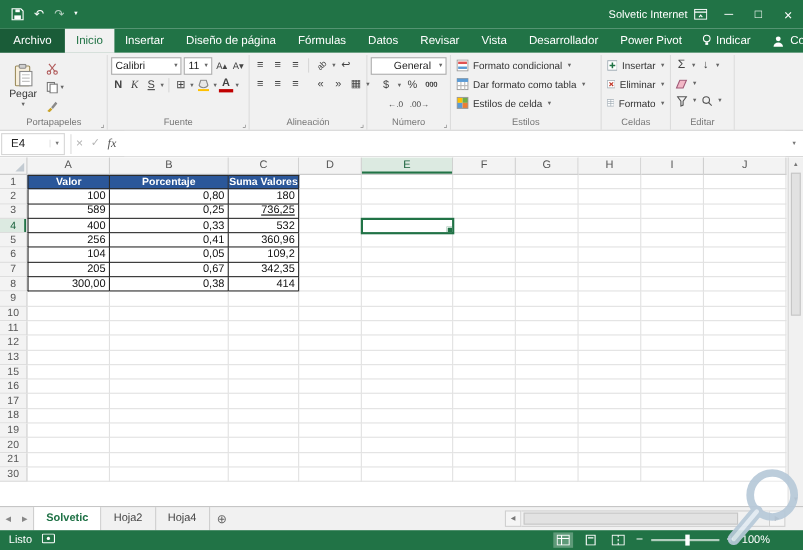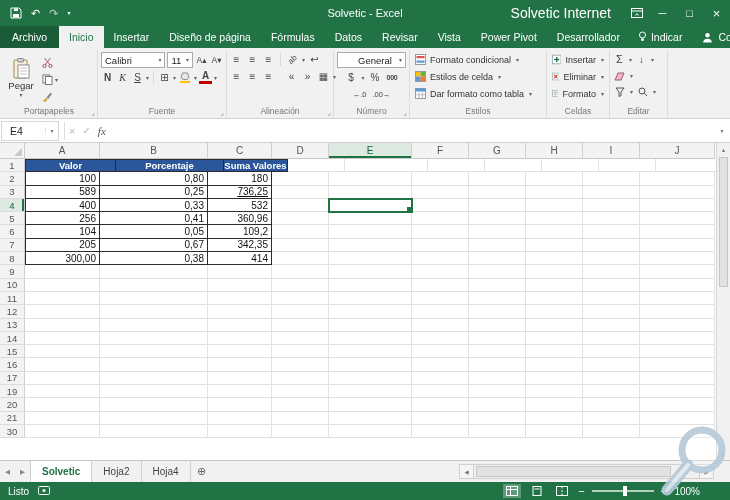--- a/index.html
+++ b/index.html
@@ -7,21 +7,21 @@
   body { font-family:"Liberation Sans","DejaVu Sans",sans-serif; font-size:10px; color:#333; background:#fff; user-select:none; }
   .app { width:730px; height:500px; display:flex; flex-direction:column; position:relative; overflow:hidden; background:#fff; }
 
   
   .titlebar { flex:0 0 26px; background:#217346; color:#fff; display:flex; align-items:center; position:relative; }
   .qat { display:flex; align-items:center; gap:9px; padding-left:10px; z-index:2; }
   .qbtn { color:#fff; font-size:11px; line-height:1; display:flex; align-items:center; }
   .qcaret { font-size:6px; color:#fff; }
   .title-center { position:absolute; left:0; right:0; text-align:center; font-size:11px; color:#fff; pointer-events:none; }
   .tb-right { margin-left:auto; display:flex; align-items:center; height:100%; z-index:2; }
-  .account { font-size:14px; margin-right:14px; }
+  .account { font-size:10px; margin-right:0; }
   .ribopt { width:24px; display:flex; justify-content:center; }
   .winbtn { width:27px; height:100%; display:flex; align-items:center; justify-content:center; font-size:11px; color:#fff; }
 
   
   .tabrow { flex:0 0 22px; background:#217346; display:flex; align-items:stretch; }
   .rtab { padding:0 10px; display:flex; align-items:center; color:#fff; font-size:10.5px; white-space:nowrap; }
   .rtab.file { background:#1a5c38; padding:0 12px; }
   .rtab.active { background:#f1f1f1; color:#217346; }
   .tellme { display:flex; align-items:center; gap:4px; color:#fff; font-size:10.5px; padding:0 8px; }
   .share { margin-left:auto; display:flex; align-items:center; gap:5px; color:#fff; font-size:10.5px; padding:0 12px; }
@@ -136,21 +136,20 @@
       <span class="qbtn">
           <span>↶</span>
         </span>
       <span class="qbtn">
           <span style="opacity:.65">↷</span>
         </span>
       <span class="qbtn qcaret">
           <span>▾</span>
         </span>
     </div>
-    <div class="title-center">Solvetic  -  Excel</div>
     <div class="tb-right">
       <span class="account">Solvetic Internet</span>
       <span class="ribopt">
         <svg width="12" height="10" viewBox="0 0 12 10">
             <rect x="0.5" y="0.5" width="11" height="9" fill="none" stroke="#fff"></rect>
             <line x1="0.5" y1="3" x2="11.5" y2="3" stroke="#fff"></line>
             <path d="M4.5 7.5 l1.5 -1.8 1.5 1.8" fill="none" stroke="#fff"></path>
           </svg>
       </span>
       <span class="winbtn">
@@ -168,22 +167,22 @@
   <div class="tabrow">
     <div id="ribbon-tabs" style="display:flex">
         <div class="rtab file">Archivo</div>
         <div class="rtab active">Inicio</div>
         <div class="rtab">Insertar</div>
         <div class="rtab">Diseño de página</div>
         <div class="rtab">Fórmulas</div>
         <div class="rtab">Datos</div>
         <div class="rtab">Revisar</div>
         <div class="rtab">Vista</div>
+        <div class="rtab">Desarrollador</div>
         <div class="rtab">Power Pivot</div>
-        <div class="rtab">Desarrollador</div>
       </div>
     <div class="tellme">
       <svg width="9" height="12" viewBox="0 0 9 12">
           <circle cx="4.5" cy="4" r="3" fill="none" stroke="#fff"></circle>
           <rect x="3.2" y="7.4" width="2.6" height="2.4" fill="#fff"></rect>
         </svg>
       <span>Indicar</span>
     </div>
     <div class="share">
       <svg width="11" height="11" viewBox="0 0 11 11">
@@ -338,38 +337,38 @@
           <svg width="11" height="11" viewBox="0 0 11 11">
               <rect x="0.5" y="0.5" width="10" height="10" fill="#fff" stroke="#999"></rect>
               <rect x="1.5" y="2" width="8" height="2.2" fill="#e05252"></rect>
               <rect x="1.5" y="6.5" width="8" height="2.2" fill="#5b9bd5"></rect>
             </svg>
           <span>Formato condicional</span>
           <span class="caret">▾</span>
         </div>
         <div class="srow">
           <svg width="11" height="11" viewBox="0 0 11 11">
+              <rect x="0.5" y="0.5" width="10" height="10" fill="#fff" stroke="#999"></rect>
+              <rect x="0.5" y="0.5" width="10" height="3" fill="#5b9bd5"></rect>
+              <line x1="0.5" y1="6.8" x2="10.5" y2="6.8" stroke="#bbb"></line>
+              <line x1="4" y1="3.5" x2="4" y2="10.5" stroke="#bbb"></line>
+              <line x1="7.5" y1="3.5" x2="7.5" y2="10.5" stroke="#bbb"></line>
+            </svg>
+          <span>Dar formato como tabla</span>
+          <span class="caret">▾</span>
+        </div>
+        <div class="srow">
+          <svg width="11" height="11" viewBox="0 0 11 11">
               <rect x="0.5" y="0.5" width="5" height="5" fill="#ffc000"></rect>
               <rect x="5.5" y="0.5" width="5" height="5" fill="#70ad47"></rect>
               <rect x="0.5" y="5.5" width="5" height="5" fill="#5b9bd5"></rect>
               <rect x="5.5" y="5.5" width="5" height="5" fill="#ed7d31"></rect>
               <rect x="0.5" y="0.5" width="10" height="10" fill="none" stroke="#999"></rect>
             </svg>
           <span>Estilos de celda</span>
-          <span class="caret">▾</span>
-        </div>
-        <div class="srow">
-          <svg width="11" height="11" viewBox="0 0 11 11">
-              <rect x="0.5" y="0.5" width="10" height="10" fill="#fff" stroke="#999"></rect>
-              <rect x="0.5" y="0.5" width="10" height="3" fill="#5b9bd5"></rect>
-              <line x1="0.5" y1="6.8" x2="10.5" y2="6.8" stroke="#bbb"></line>
-              <line x1="4" y1="3.5" x2="4" y2="10.5" stroke="#bbb"></line>
-              <line x1="7.5" y1="3.5" x2="7.5" y2="10.5" stroke="#bbb"></line>
-            </svg>
-          <span>Dar formato como tabla</span>
           <span class="caret">▾</span>
         </div>
       </div>
       <span class="glabel">Estilos</span>
     </div>
 
     <div class="rgroup" style="width:63px">
       <div class="gbody vcol">
         <div class="srow">
           <svg width="11" height="11" viewBox="0 0 11 11">
@@ -465,21 +464,21 @@
           <div class="g-colh" style="width: 57px;">D</div>
           <div class="g-colh sel" style="width: 83px;">E</div>
           <div class="g-colh" style="width: 57px;">F</div>
           <div class="g-colh" style="width: 57px;">G</div>
           <div class="g-colh" style="width: 57px;">H</div>
           <div class="g-colh" style="width: 57px;">I</div>
           <div class="g-colh" style="width: 75px;">J</div>
         </div>
         <div class="g-row">
           <div class="g-rowh">1</div>
-          <div class="g-cell tb tb-l tb-t tb-h" style="width: 91px;">Valor</div>
+          <div class="g-cell tb tb-l tb-t tb-h" style="width: 75px;">Valor</div>
           <div class="g-cell tb tb-t tb-h" style="width: 108px;">Porcentaje</div>
           <div class="g-cell tb tb-t tb-h" style="width: 64px;">Suma Valores</div>
           <div class="g-cell" style="width: 57px;"></div>
           <div class="g-cell" style="width: 83px;"></div>
           <div class="g-cell" style="width: 57px;"></div>
           <div class="g-cell" style="width: 57px;"></div>
           <div class="g-cell" style="width: 57px;"></div>
           <div class="g-cell" style="width: 57px;"></div>
           <div class="g-cell" style="width: 75px;"></div>
         </div>
@@ -633,33 +632,20 @@
           <div class="g-cell" style="width: 64px;"></div>
           <div class="g-cell" style="width: 57px;"></div>
           <div class="g-cell" style="width: 83px;"></div>
           <div class="g-cell" style="width: 57px;"></div>
           <div class="g-cell" style="width: 57px;"></div>
           <div class="g-cell" style="width: 57px;"></div>
           <div class="g-cell" style="width: 57px;"></div>
           <div class="g-cell" style="width: 75px;"></div>
         </div>
         <div class="g-row">
-          <div class="g-rowh">14</div>
-          <div class="g-cell" style="width: 75px;"></div>
-          <div class="g-cell" style="width: 108px;"></div>
-          <div class="g-cell" style="width: 64px;"></div>
-          <div class="g-cell" style="width: 57px;"></div>
-          <div class="g-cell" style="width: 83px;"></div>
-          <div class="g-cell" style="width: 57px;"></div>
-          <div class="g-cell" style="width: 57px;"></div>
-          <div class="g-cell" style="width: 57px;"></div>
-          <div class="g-cell" style="width: 57px;"></div>
-          <div class="g-cell" style="width: 75px;"></div>
-        </div>
-        <div class="g-row">
           <div class="g-rowh">15</div>
           <div class="g-cell" style="width: 75px;"></div>
           <div class="g-cell" style="width: 108px;"></div>
           <div class="g-cell" style="width: 64px;"></div>
           <div class="g-cell" style="width: 57px;"></div>
           <div class="g-cell" style="width: 83px;"></div>
           <div class="g-cell" style="width: 57px;"></div>
           <div class="g-cell" style="width: 57px;"></div>
           <div class="g-cell" style="width: 57px;"></div>
           <div class="g-cell" style="width: 57px;"></div>
@@ -673,20 +659,33 @@
           <div class="g-cell" style="width: 57px;"></div>
           <div class="g-cell" style="width: 83px;"></div>
           <div class="g-cell" style="width: 57px;"></div>
           <div class="g-cell" style="width: 57px;"></div>
           <div class="g-cell" style="width: 57px;"></div>
           <div class="g-cell" style="width: 57px;"></div>
           <div class="g-cell" style="width: 75px;"></div>
         </div>
         <div class="g-row">
           <div class="g-rowh">17</div>
+          <div class="g-cell" style="width: 75px;"></div>
+          <div class="g-cell" style="width: 108px;"></div>
+          <div class="g-cell" style="width: 64px;"></div>
+          <div class="g-cell" style="width: 57px;"></div>
+          <div class="g-cell" style="width: 83px;"></div>
+          <div class="g-cell" style="width: 57px;"></div>
+          <div class="g-cell" style="width: 57px;"></div>
+          <div class="g-cell" style="width: 57px;"></div>
+          <div class="g-cell" style="width: 57px;"></div>
+          <div class="g-cell" style="width: 75px;"></div>
+        </div>
+        <div class="g-row">
+          <div class="g-rowh">18</div>
           <div class="g-cell" style="width: 75px;"></div>
           <div class="g-cell" style="width: 108px;"></div>
           <div class="g-cell" style="width: 64px;"></div>
           <div class="g-cell" style="width: 57px;"></div>
           <div class="g-cell" style="width: 83px;"></div>
           <div class="g-cell" style="width: 57px;"></div>
           <div class="g-cell" style="width: 57px;"></div>
           <div class="g-cell" style="width: 57px;"></div>
           <div class="g-cell" style="width: 57px;"></div>
           <div class="g-cell" style="width: 75px;"></div>

